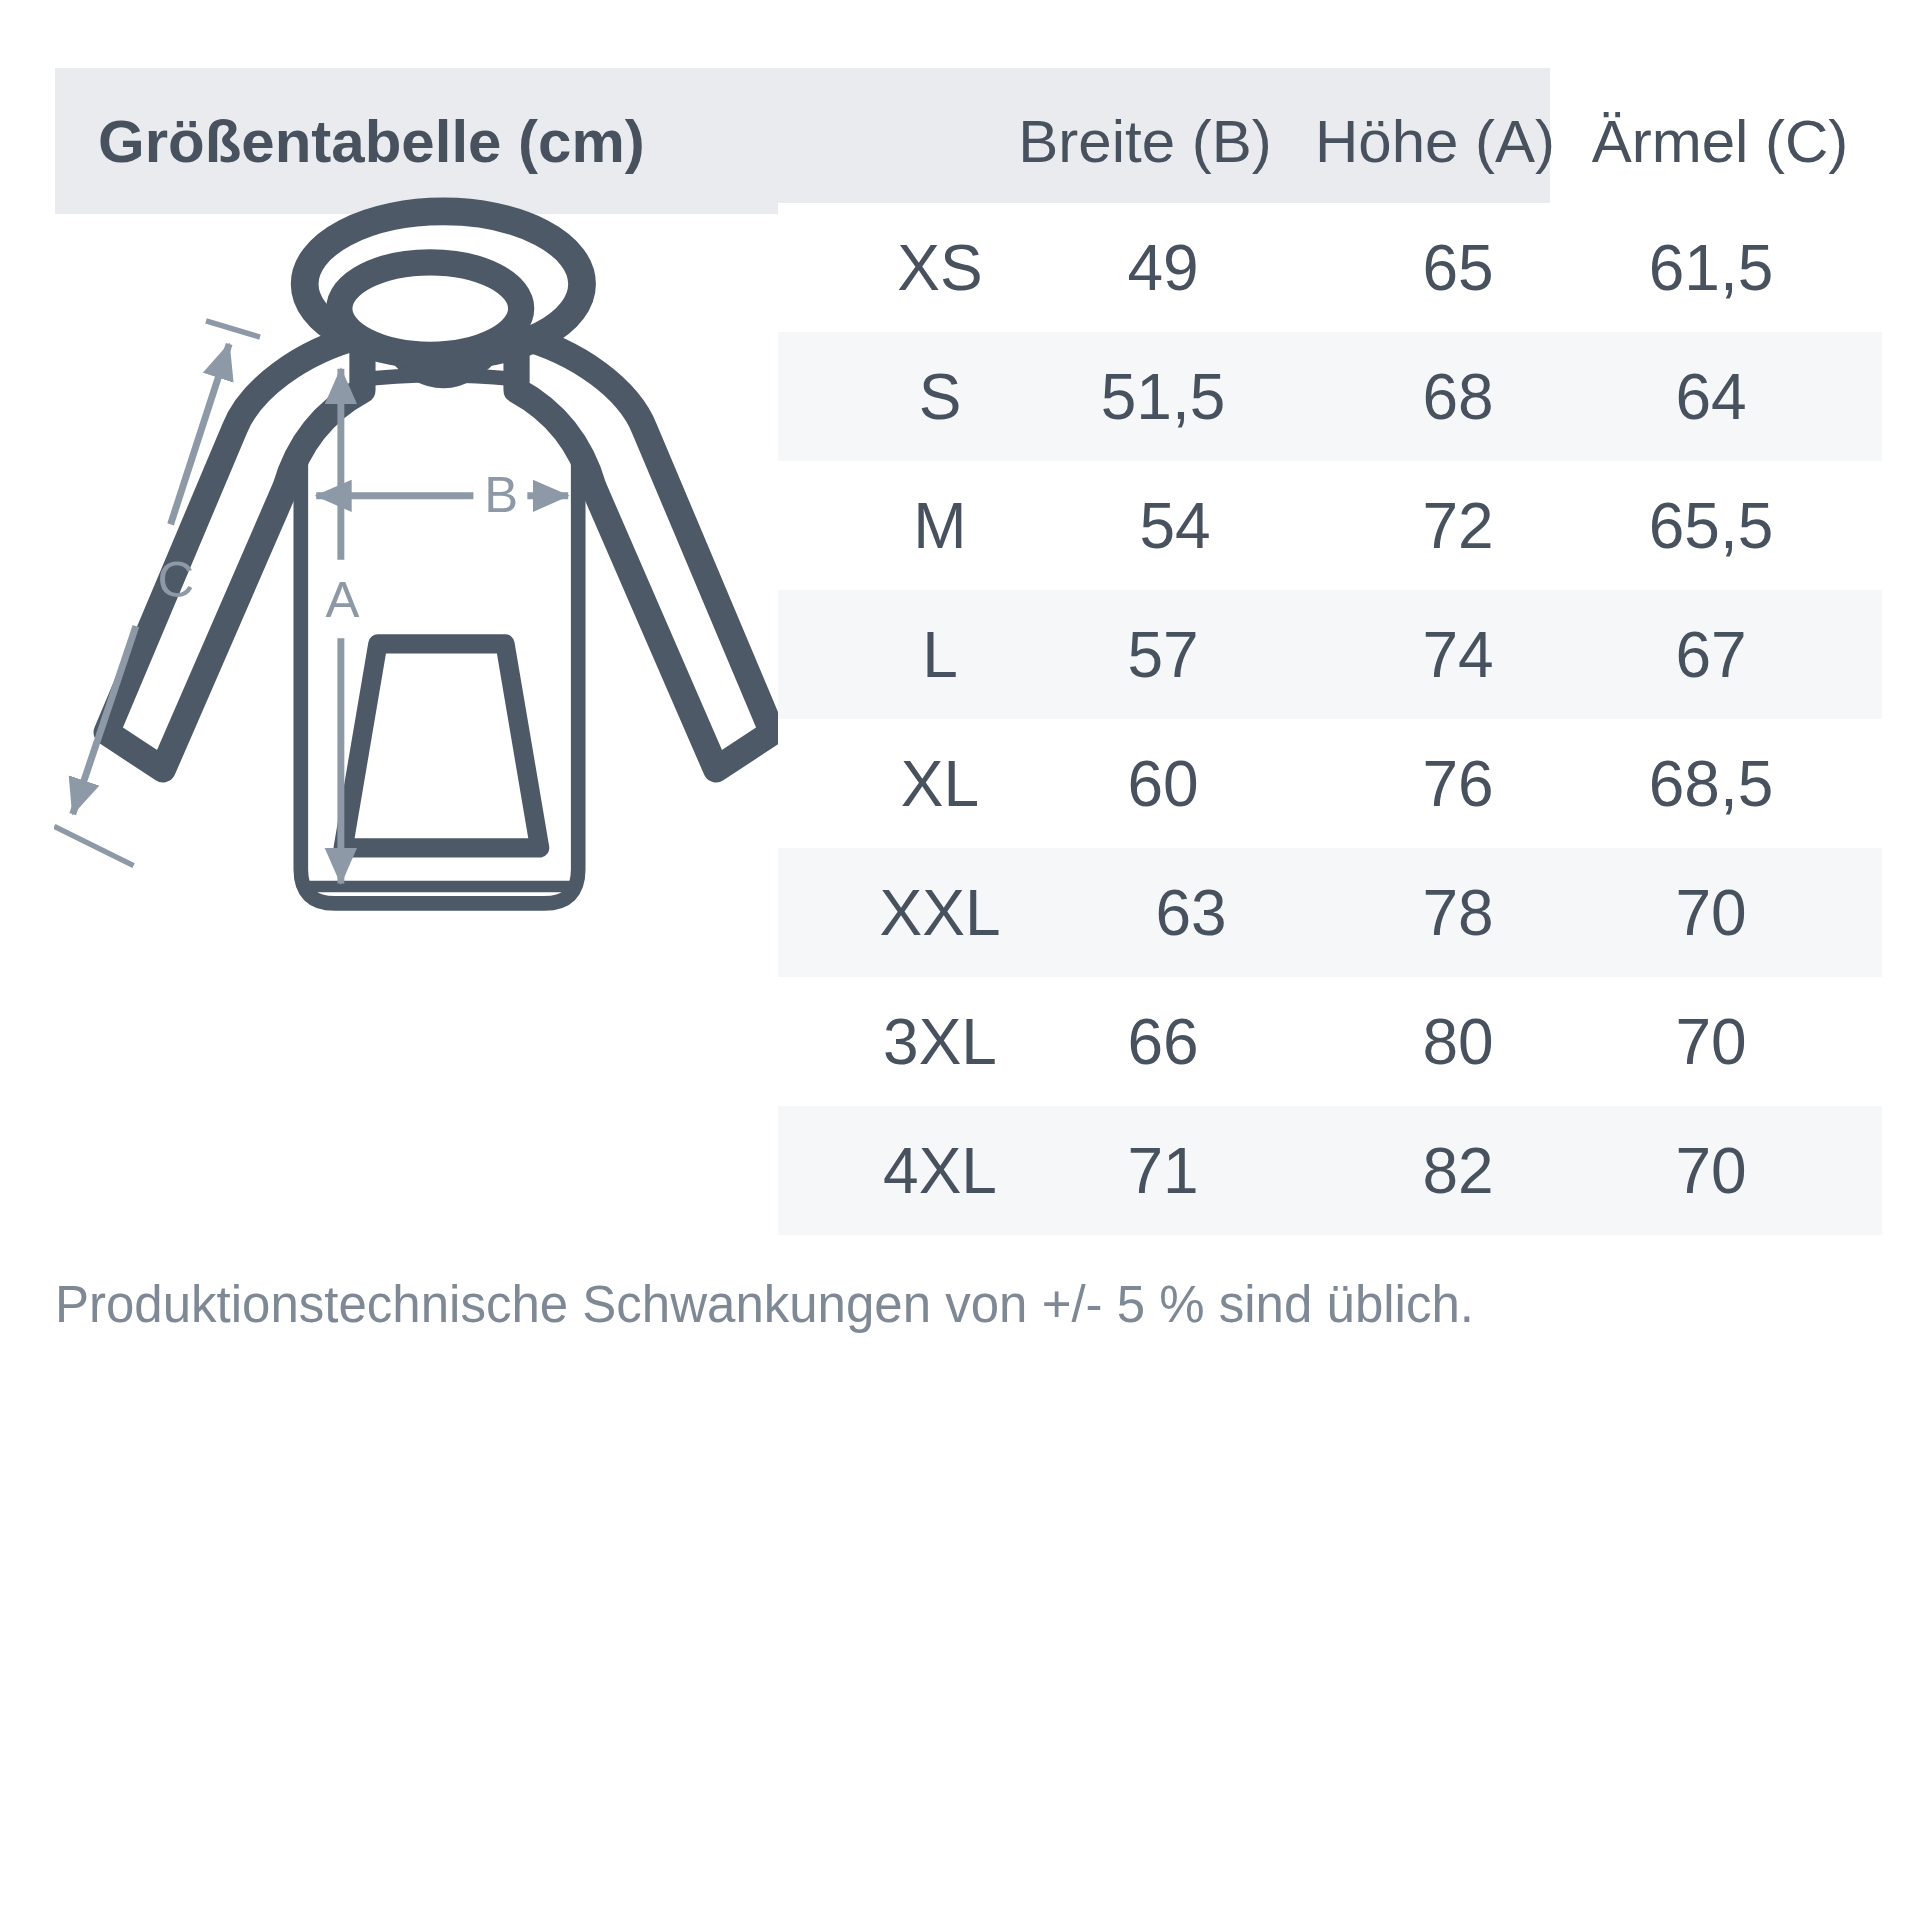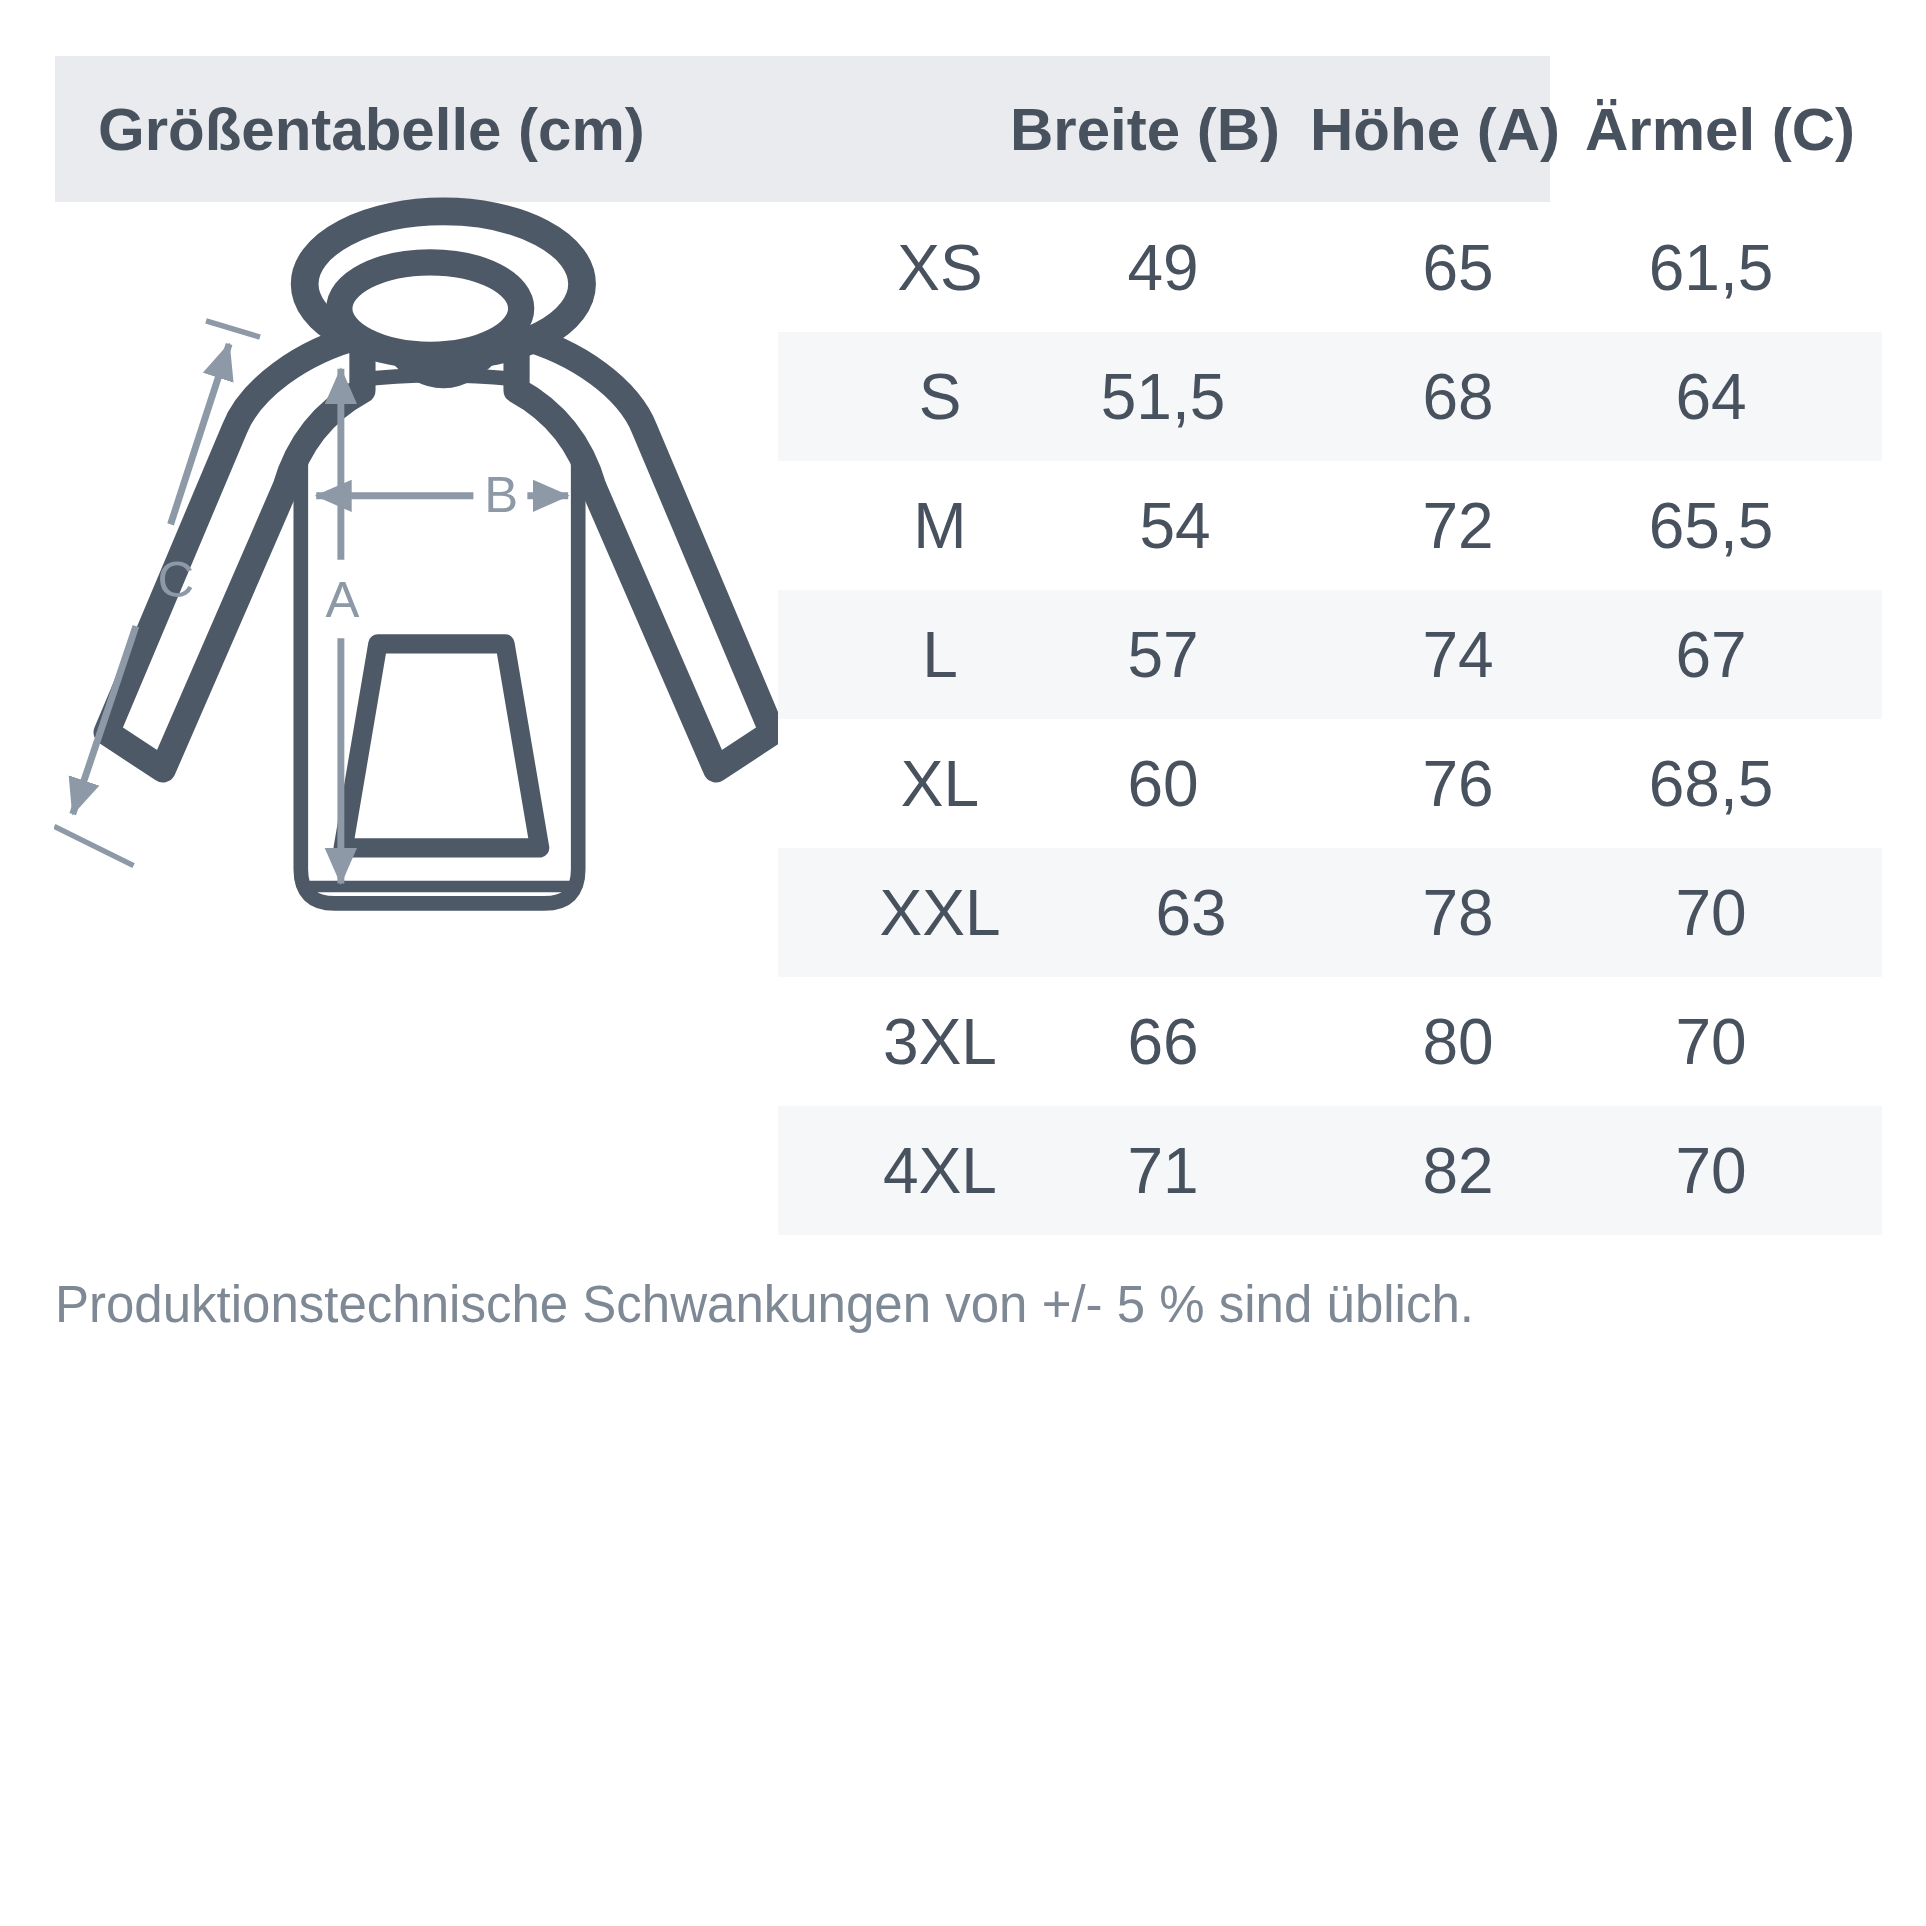--- a/index.html
+++ b/index.html
@@ -5,30 +5,30 @@
   html,body{margin:0;padding:0;background:#ffffff;}
   .canvas{
     position:relative;
     width:1926px;height:1926px;
     background:#ffffff;
     font-family:"Liberation Sans", sans-serif;
     overflow:hidden;
   }
   
   .header-bar{
-    position:absolute;left:55px;top:56px;width:1495px;height:146px;
+    position:absolute;left:55px;top:68px;width:1495px;height:146px;
     background:#e9ebee;
   }
   .title{
     position:absolute;left:43px;top:50%;transform:translateY(-50%);
     font-size:60px;font-weight:bold;color:#48525f;white-space:nowrap;
   }
   .hlabel{
     position:absolute;top:50%;transform:translate(-50%,-50%);
-    font-size:60px;font-weight:bold;color:#48525f;white-space:nowrap;
+    font-size:60px;font-weight:normal;color:#48525f;white-space:nowrap;
   }
   
   .table{
     position:absolute;left:778px;top:203px;width:1104px;
   }
   .row{position:relative;height:129px;background:#ffffff;}
   .row.alt{background:#f5f7f9;}
   .row .c{
     position:absolute;top:50%;transform:translate(-50%,-50%);
     font-size:64px;color:#48525f;white-space:nowrap;

